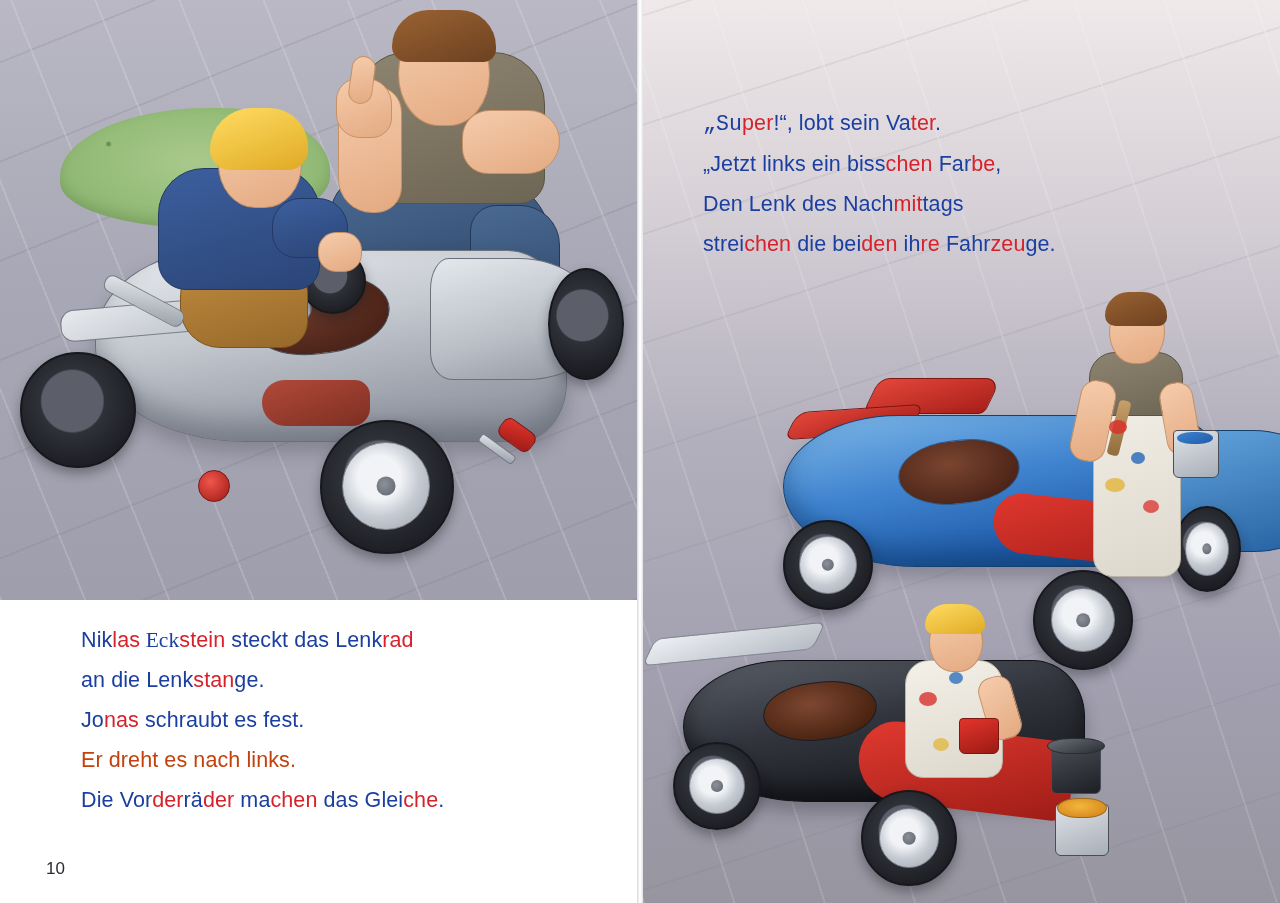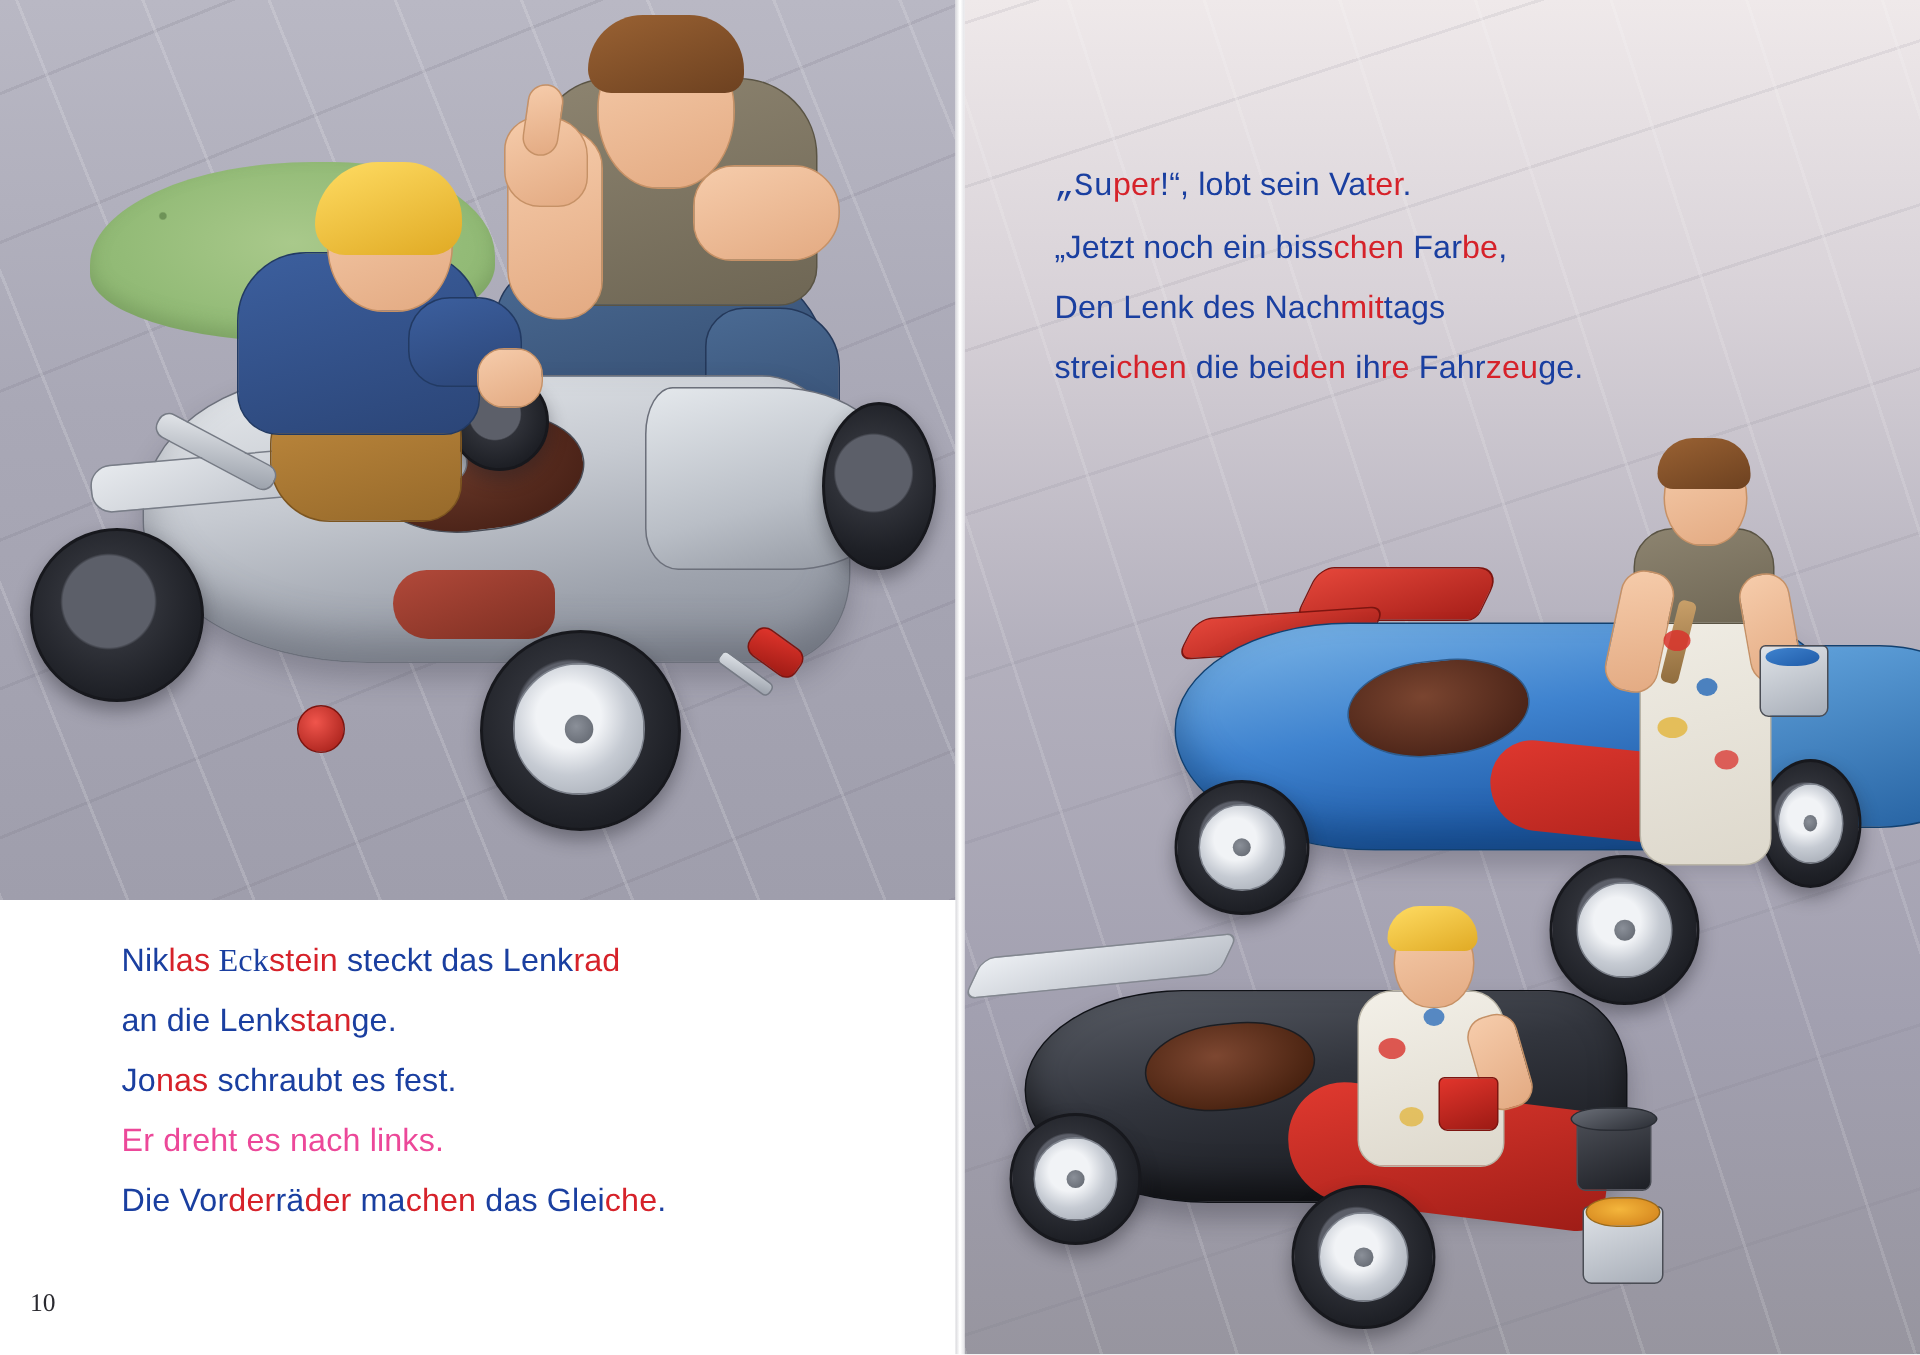--- a/index.html
+++ b/index.html
@@ -112,21 +112,21 @@
     top: 103px;
   }
 
   
   .folio {
     position: absolute;
     bottom: 24px;
     font-size: 17px;
     color: #2a2a30;
   }
-  .folio-left { left: 20px; font-family: Liberation Serif, serif; }
+  .folio-left { left: 46px; }
   .folio-right { right: 30px; color: #f2f2f4; }
 
   
   .shape { position: absolute; }
 
   
   .sb-body {
     left: 95px; top: 250px; width: 470px; height: 190px;
     background: linear-gradient(170deg, #e9ecef 0%, #c6cad1 38%, #9ea3ad 72%, #878c97 100%);
     border-radius: 120px 60px 48px 150px / 90px 70px 60px 95px;
@@ -282,21 +282,21 @@
 
       <div class="shape" style="left:100px; top:292px; width:86px; height:16px; background:linear-gradient(160deg,#e3e6ea,#9aa0aa); border-radius:8px; transform:rotate(28deg); border:1.3px solid #767b85;"></div>
       <div class="shape" style="left:498px; top:424px; width:36px; height:20px; background:linear-gradient(160deg,#e2352c,#9c1a14); border-radius:8px; transform:rotate(36deg); border:1.3px solid #7d1510;"></div>
       <div class="shape" style="left:476px; top:444px; width:40px; height:8px; background:linear-gradient(160deg,#dfe3e8,#9aa0aa); border-radius:4px; transform:rotate(36deg); border:1px solid #767b85;"></div>
     </div>
 
     <div class="textblock tb-left">
         <span class="ln"><span style="color: rgb(26, 63, 160);">Nik</span><span style="color: rgb(214, 34, 42);">las</span><span style="color: rgb(26, 63, 160); font-family: Liberation Serif, serif;"> Eck</span><span style="color: rgb(214, 34, 42);">stein</span><span style="color: rgb(26, 63, 160);"> steckt das Lenk</span><span style="color: rgb(214, 34, 42);">rad</span></span>
         <span class="ln"><span style="color: rgb(26, 63, 160);">an die Lenk</span><span style="color: rgb(214, 34, 42);">stan</span><span style="color: rgb(26, 63, 160);">ge.</span></span>
         <span class="ln"><span style="color: rgb(26, 63, 160);">Jo</span><span style="color: rgb(214, 34, 42);">nas</span><span style="color: rgb(26, 63, 160);"> schraubt es fest.</span></span>
-        <span class="ln"><span style="color: #ec4899;">Er dreht es nach links.</span></span>
+        <span class="ln"><span style="color: #c2410c;">Er dreht es nach links.</span></span>
         <span class="ln"><span style="color: rgb(26, 63, 160);">Die Vor</span><span style="color: rgb(214, 34, 42);">der</span><span style="color: rgb(26, 63, 160);">rä</span><span style="color: rgb(214, 34, 42);">der</span><span style="color: rgb(26, 63, 160);"> ma</span><span style="color: rgb(214, 34, 42);">chen</span><span style="color: rgb(26, 63, 160);"> das Glei</span><span style="color: rgb(214, 34, 42);">che</span><span style="color: rgb(26, 63, 160);">.</span></span>
       </div>
 
     <div class="folio folio-left">10</div>
   </div>
 
   <div class="page page-right">
     <div class="folio folio-right">11</div>
   </div>
 
@@ -350,19 +350,19 @@
     <div class="dab" style="left:306px; top:672px; width:14px; height:12px; background:#2f6fba; opacity:.8;"></div>
     <div class="dab" style="left:290px; top:738px; width:16px; height:13px; background:#e2b43a; opacity:.75;"></div>
 
     <div class="shape paintcan" style="left:408px; top:742px; width:48px; height:50px; background:linear-gradient(160deg,#4d5058,#1d1f25);"></div>
     <div class="shape" style="left:404px; top:738px; width:56px; height:14px; background:linear-gradient(160deg,#6b6f78,#2a2d34); border-radius:50%/60%; border:1.3px solid #2a2d34;"></div>
     <div class="shape paintcan" style="left:412px; top:804px; width:52px; height:50px; background:linear-gradient(160deg,#dfe3e8,#a8aeb8);"></div>
     <div class="shape" style="left:414px; top:798px; width:48px; height:18px; background:radial-gradient(ellipse at 45% 40%,#f4b63c,#cf7d18); border-radius:50%/60%; border:1.3px solid #9a6a1c;"></div>
 
     <div class="textblock tb-right" style="left:60px; top:103px;">
         <span class="ln"><span style="color: rgb(26, 63, 160); font-family: Liberation Mono, monospace;">„Su</span><span style="color: rgb(214, 34, 42);">per</span><span style="color: rgb(26, 63, 160);">!“, lobt sein Va</span><span style="color: rgb(214, 34, 42);">ter</span><span style="color: rgb(26, 63, 160);">.</span></span>
-        <span class="ln"><span style="color: rgb(26, 63, 160);">„Jetzt noch ein biss</span><span style="color: rgb(214, 34, 42);">chen</span><span style="color: rgb(26, 63, 160);"> Far</span><span style="color: rgb(214, 34, 42);">be</span><span style="color: rgb(26, 63, 160);">,</span></span>
+        <span class="ln"><span style="color: rgb(26, 63, 160);">„Jetzt links ein biss</span><span style="color: rgb(214, 34, 42);">chen</span><span style="color: rgb(26, 63, 160);"> Far</span><span style="color: rgb(214, 34, 42);">be</span><span style="color: rgb(26, 63, 160);">,</span></span>
         <span class="ln"><span style="color: rgb(26, 63, 160);">Den Lenk des Nach</span><span style="color: rgb(214, 34, 42);">mit</span><span style="color: rgb(26, 63, 160);">tags</span></span>
         <span class="ln"><span style="color: rgb(26, 63, 160);">strei</span><span style="color: rgb(214, 34, 42);">chen</span><span style="color: rgb(26, 63, 160);"> die bei</span><span style="color: rgb(214, 34, 42);">den</span><span style="color: rgb(26, 63, 160);"> ih</span><span style="color: rgb(214, 34, 42);">re</span><span style="color: rgb(26, 63, 160);"> Fahr</span><span style="color: rgb(214, 34, 42);">zeu</span><span style="color: rgb(26, 63, 160);">ge.</span></span>
       </div>
   </div>
 
 </div>
 
 </body></html>

